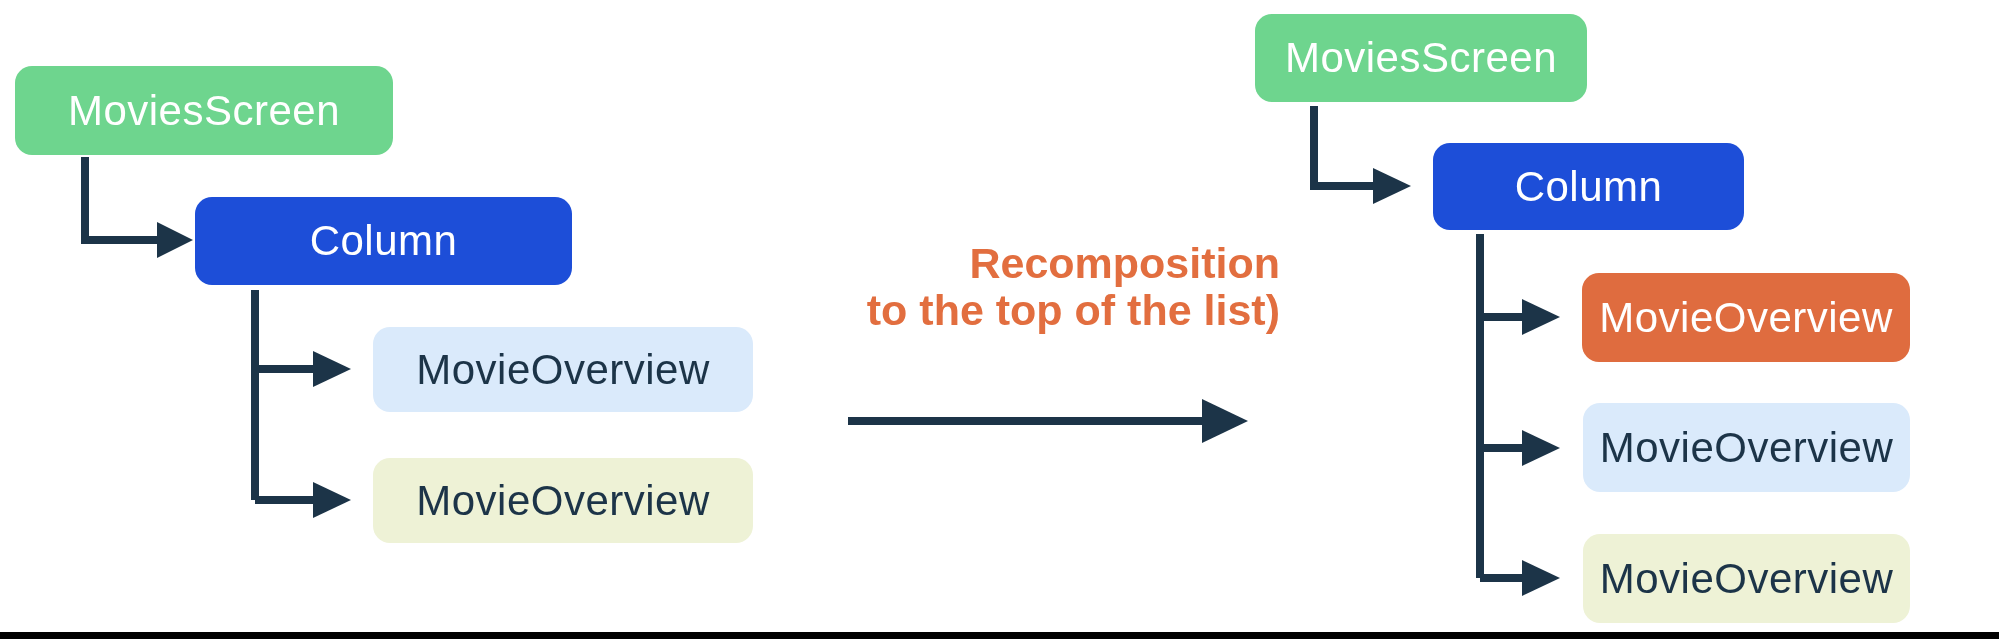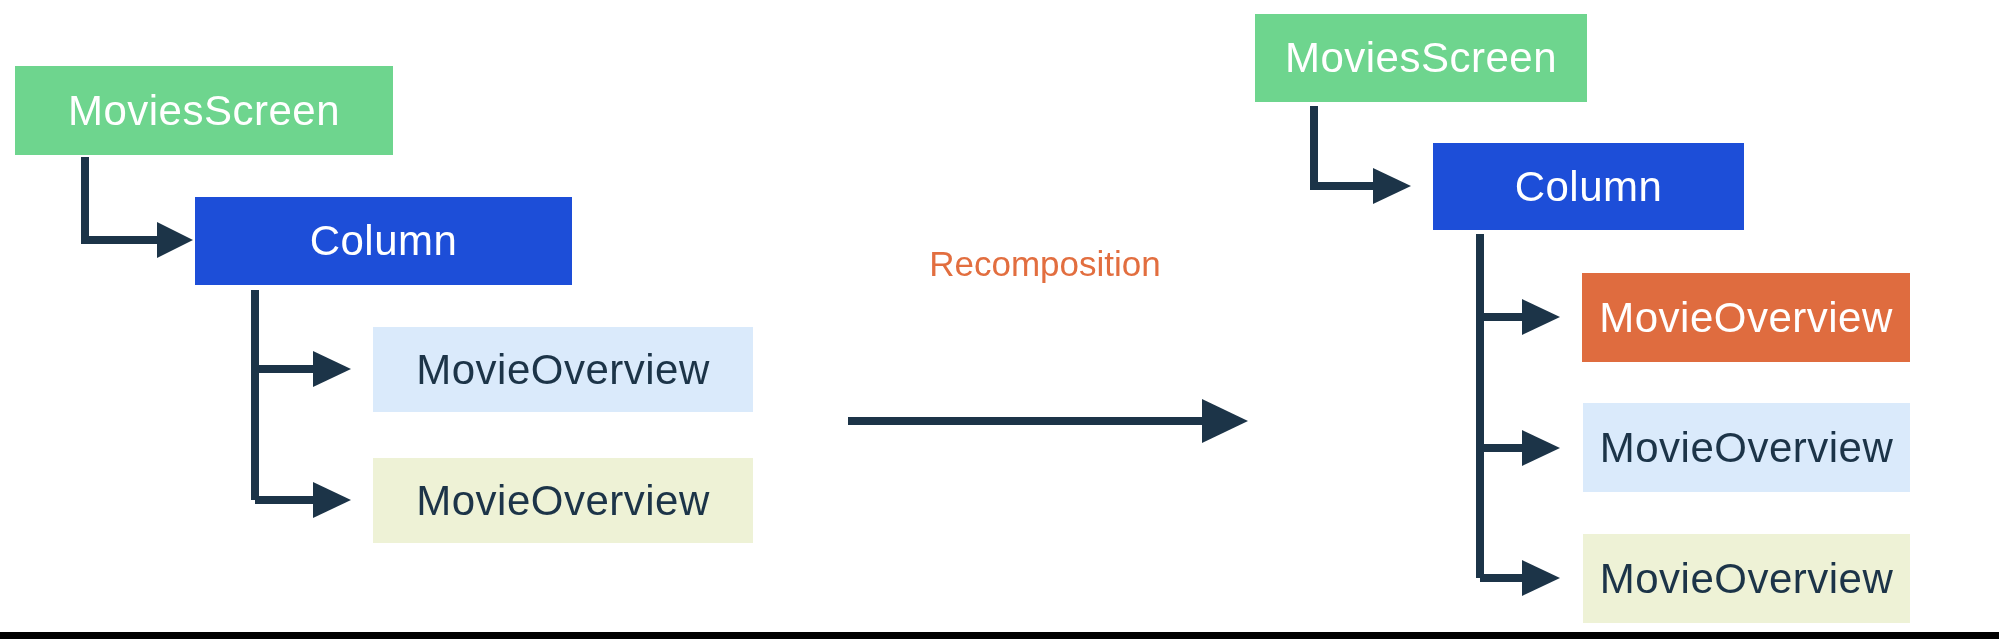--- a/index.html
+++ b/index.html
@@ -7,35 +7,35 @@
     position:relative;
     width:1999px;height:639px;
     background:#ffffff;
     font-family:"Liberation Sans", sans-serif;
     overflow:hidden;
   }
   .connectors{position:absolute;left:0;top:0;width:1999px;height:639px;}
   .node{
     position:absolute;
     display:flex;align-items:center;justify-content:center;
-    border-radius:0;
+    border-radius:17px;
     font-size:42px;font-weight:500;
     letter-spacing:0.5px;
     white-space:nowrap;
   }
   .node-green{background:#6ED58E;color:#ffffff;}
   .node-blue{background:#1d4ed8;color:#ffffff;}
   .node-lightblue{background:#DAEAFB;color:#1C3448;}
   .node-yellow{background:#EEF2D6;color:#1C3448;}
   .node-orange{background:#DF6C3F;color:#ffffff;}
   .transition-label{
     position:absolute;left:810px;top:240px;width:470px;
-    text-align:center;
+    text-align:right;
     color:#E26E3F;
-    font-size:35px;line-height:47px;font-weight:400;
+    font-size:43px;line-height:47px;font-weight:700;
   }
   .bottom-bar{
     position:absolute;left:0;top:632px;width:1999px;height:7px;
     background:#000000;
   }
 </style>
 </head>
 <body>
 
 <div class="canvas">
@@ -65,20 +65,21 @@
     </g>
   </svg>
 
   <div class="node node-green" style="left:15px;top:66px;width:378px;height:89px">MoviesScreen</div>
   <div class="node node-blue" style="left:195px;top:197px;width:377px;height:88px">Column</div>
   <div class="node node-lightblue" style="left:373px;top:327px;width:380px;height:85px">MovieOverview</div>
   <div class="node node-yellow" style="left:373px;top:458px;width:380px;height:85px">MovieOverview</div>
 
   <div class="transition-label">
     <div>Recomposition</div>
+    <div>to the top of the list)</div>
   </div>
 
   <div class="node node-green" style="left:1255px;top:14px;width:332px;height:88px">MoviesScreen</div>
   <div class="node node-blue" style="left:1433px;top:143px;width:311px;height:87px">Column</div>
   <div class="node node-orange" style="left:1582px;top:273px;width:328px;height:89px">MovieOverview</div>
   <div class="node node-lightblue" style="left:1583px;top:403px;width:327px;height:89px">MovieOverview</div>
   <div class="node node-yellow" style="left:1583px;top:534px;width:327px;height:89px">MovieOverview</div>
 
   <div class="bottom-bar"></div>
 </div>

